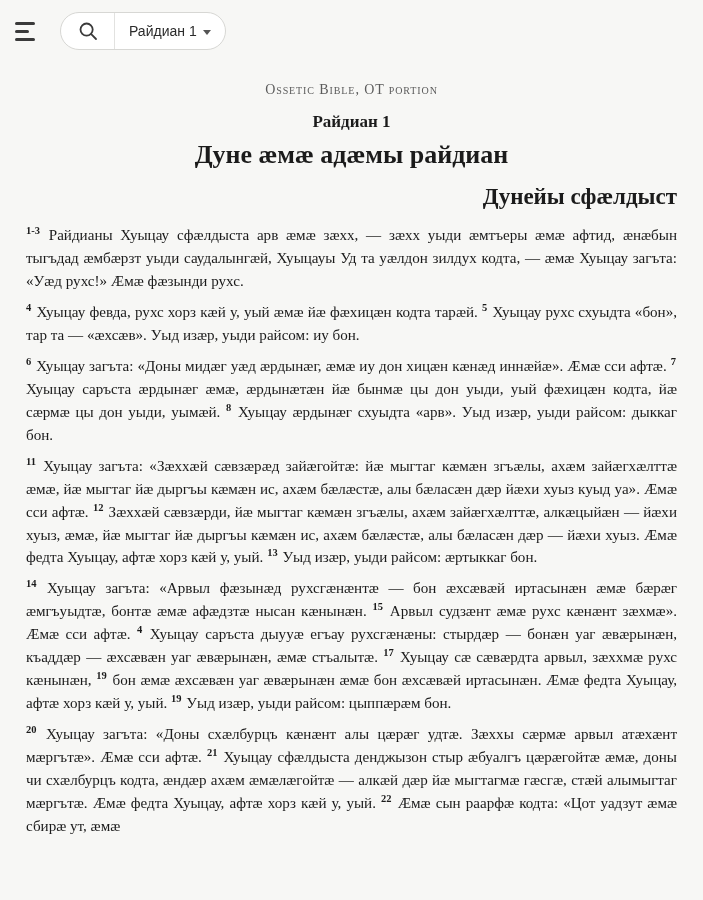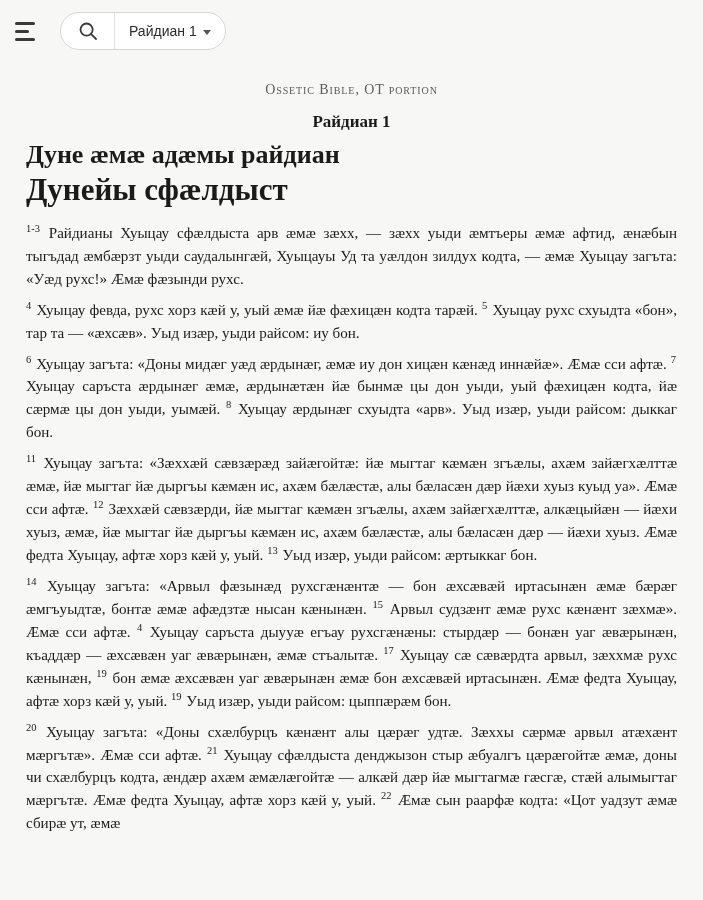--- a/index.html
+++ b/index.html
@@ -97,46 +97,46 @@
     margin-top: 8px;
     margin-bottom: 14px;
   }
   .chapter-num {
     text-align: center;
     font-size: 17px;
     font-weight: bold;
     margin-bottom: 8px;
   }
   .title-main {
-    text-align: left;
+    text-align: center;
     font-size: 26px;
     font-weight: bold;
     line-height: 1.18;
     margin: 0;
   }
   .title-sub {
-    text-align: left;
-    font-size: 31px;
+    text-align: right;
+    font-size: 23px;
     font-weight: bold;
     line-height: 1.2;
-    margin: 0 0 14px 0;
+    margin: 12px 0 14px 0;
   }
   p.verse-block {
     margin: 0 0 8px 0;
     font-size: 15.1px;
     line-height: 1.52;
     text-align: justify;
     text-justify: inter-word;
     hyphens: none;
   }
   .vn {
     font-size: 10.5px;
     vertical-align: super;
     line-height: 0;
-    font-weight: normal;
+    font-weight: bold;
     padding-right: 1px;
   }
 </style>
 </head>
 <body>
 
 <div class="topbar">
   <div class="menu-btn">
     <div class="bar b1"></div>
     <div class="bar b2"></div>

